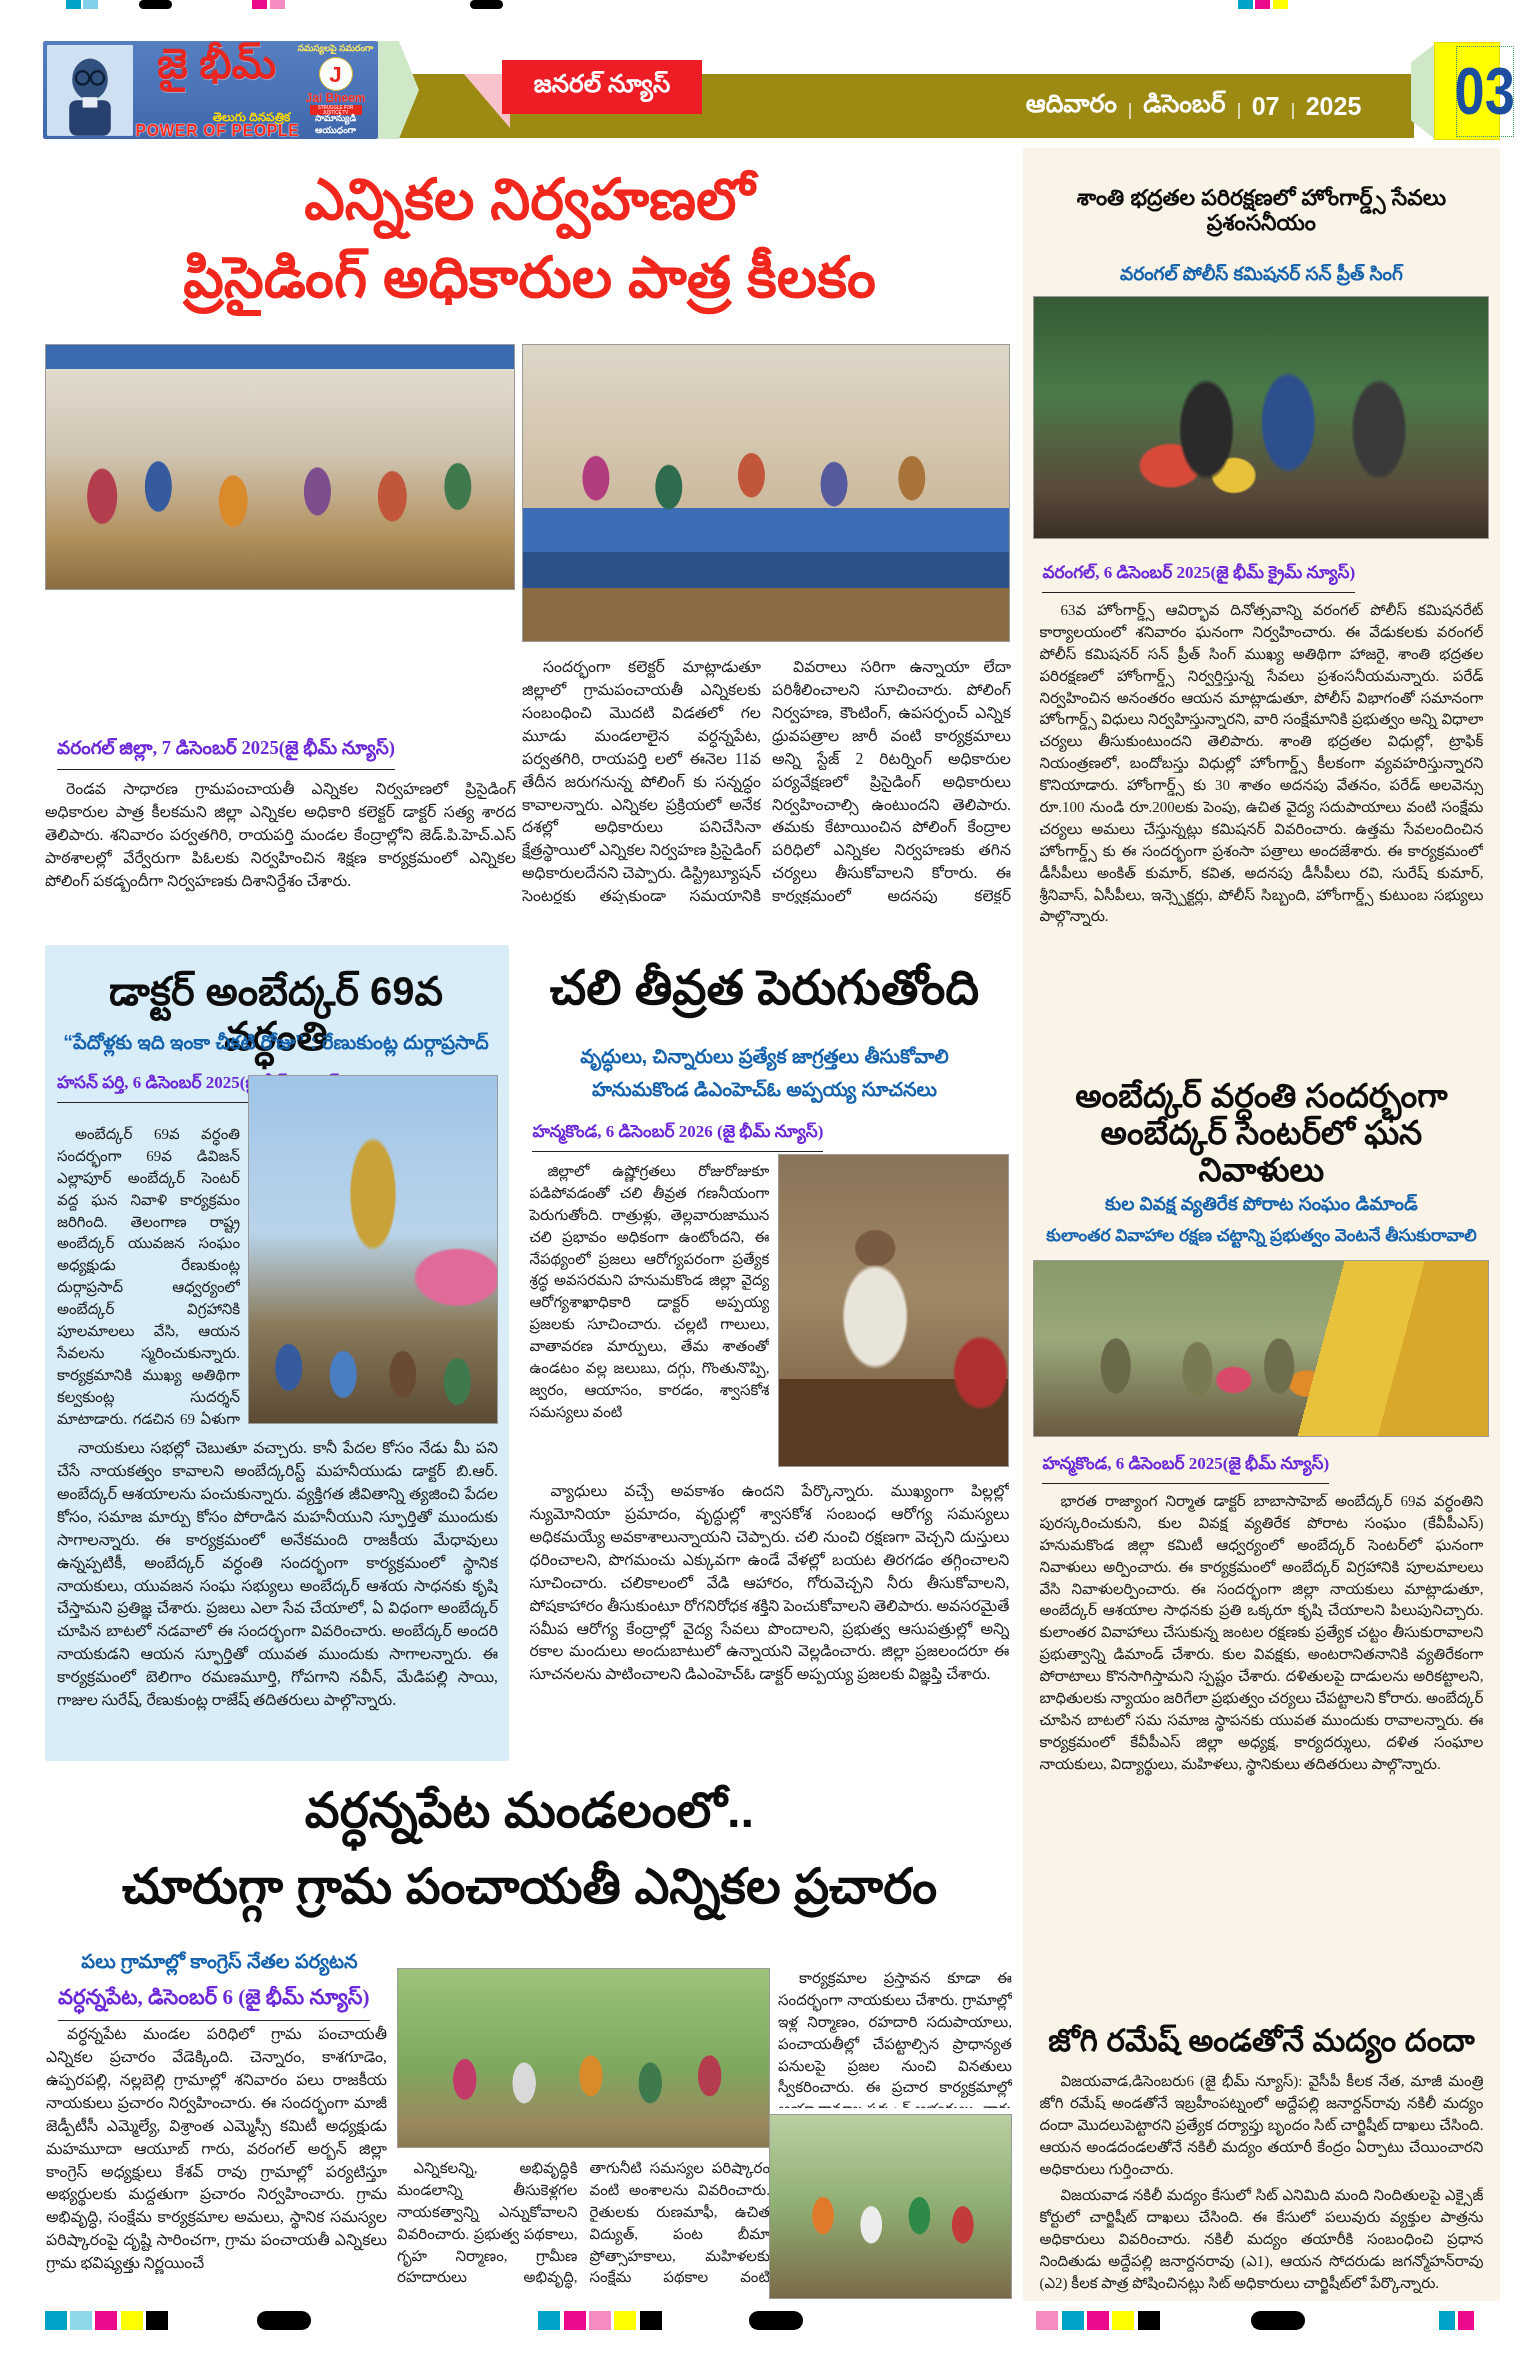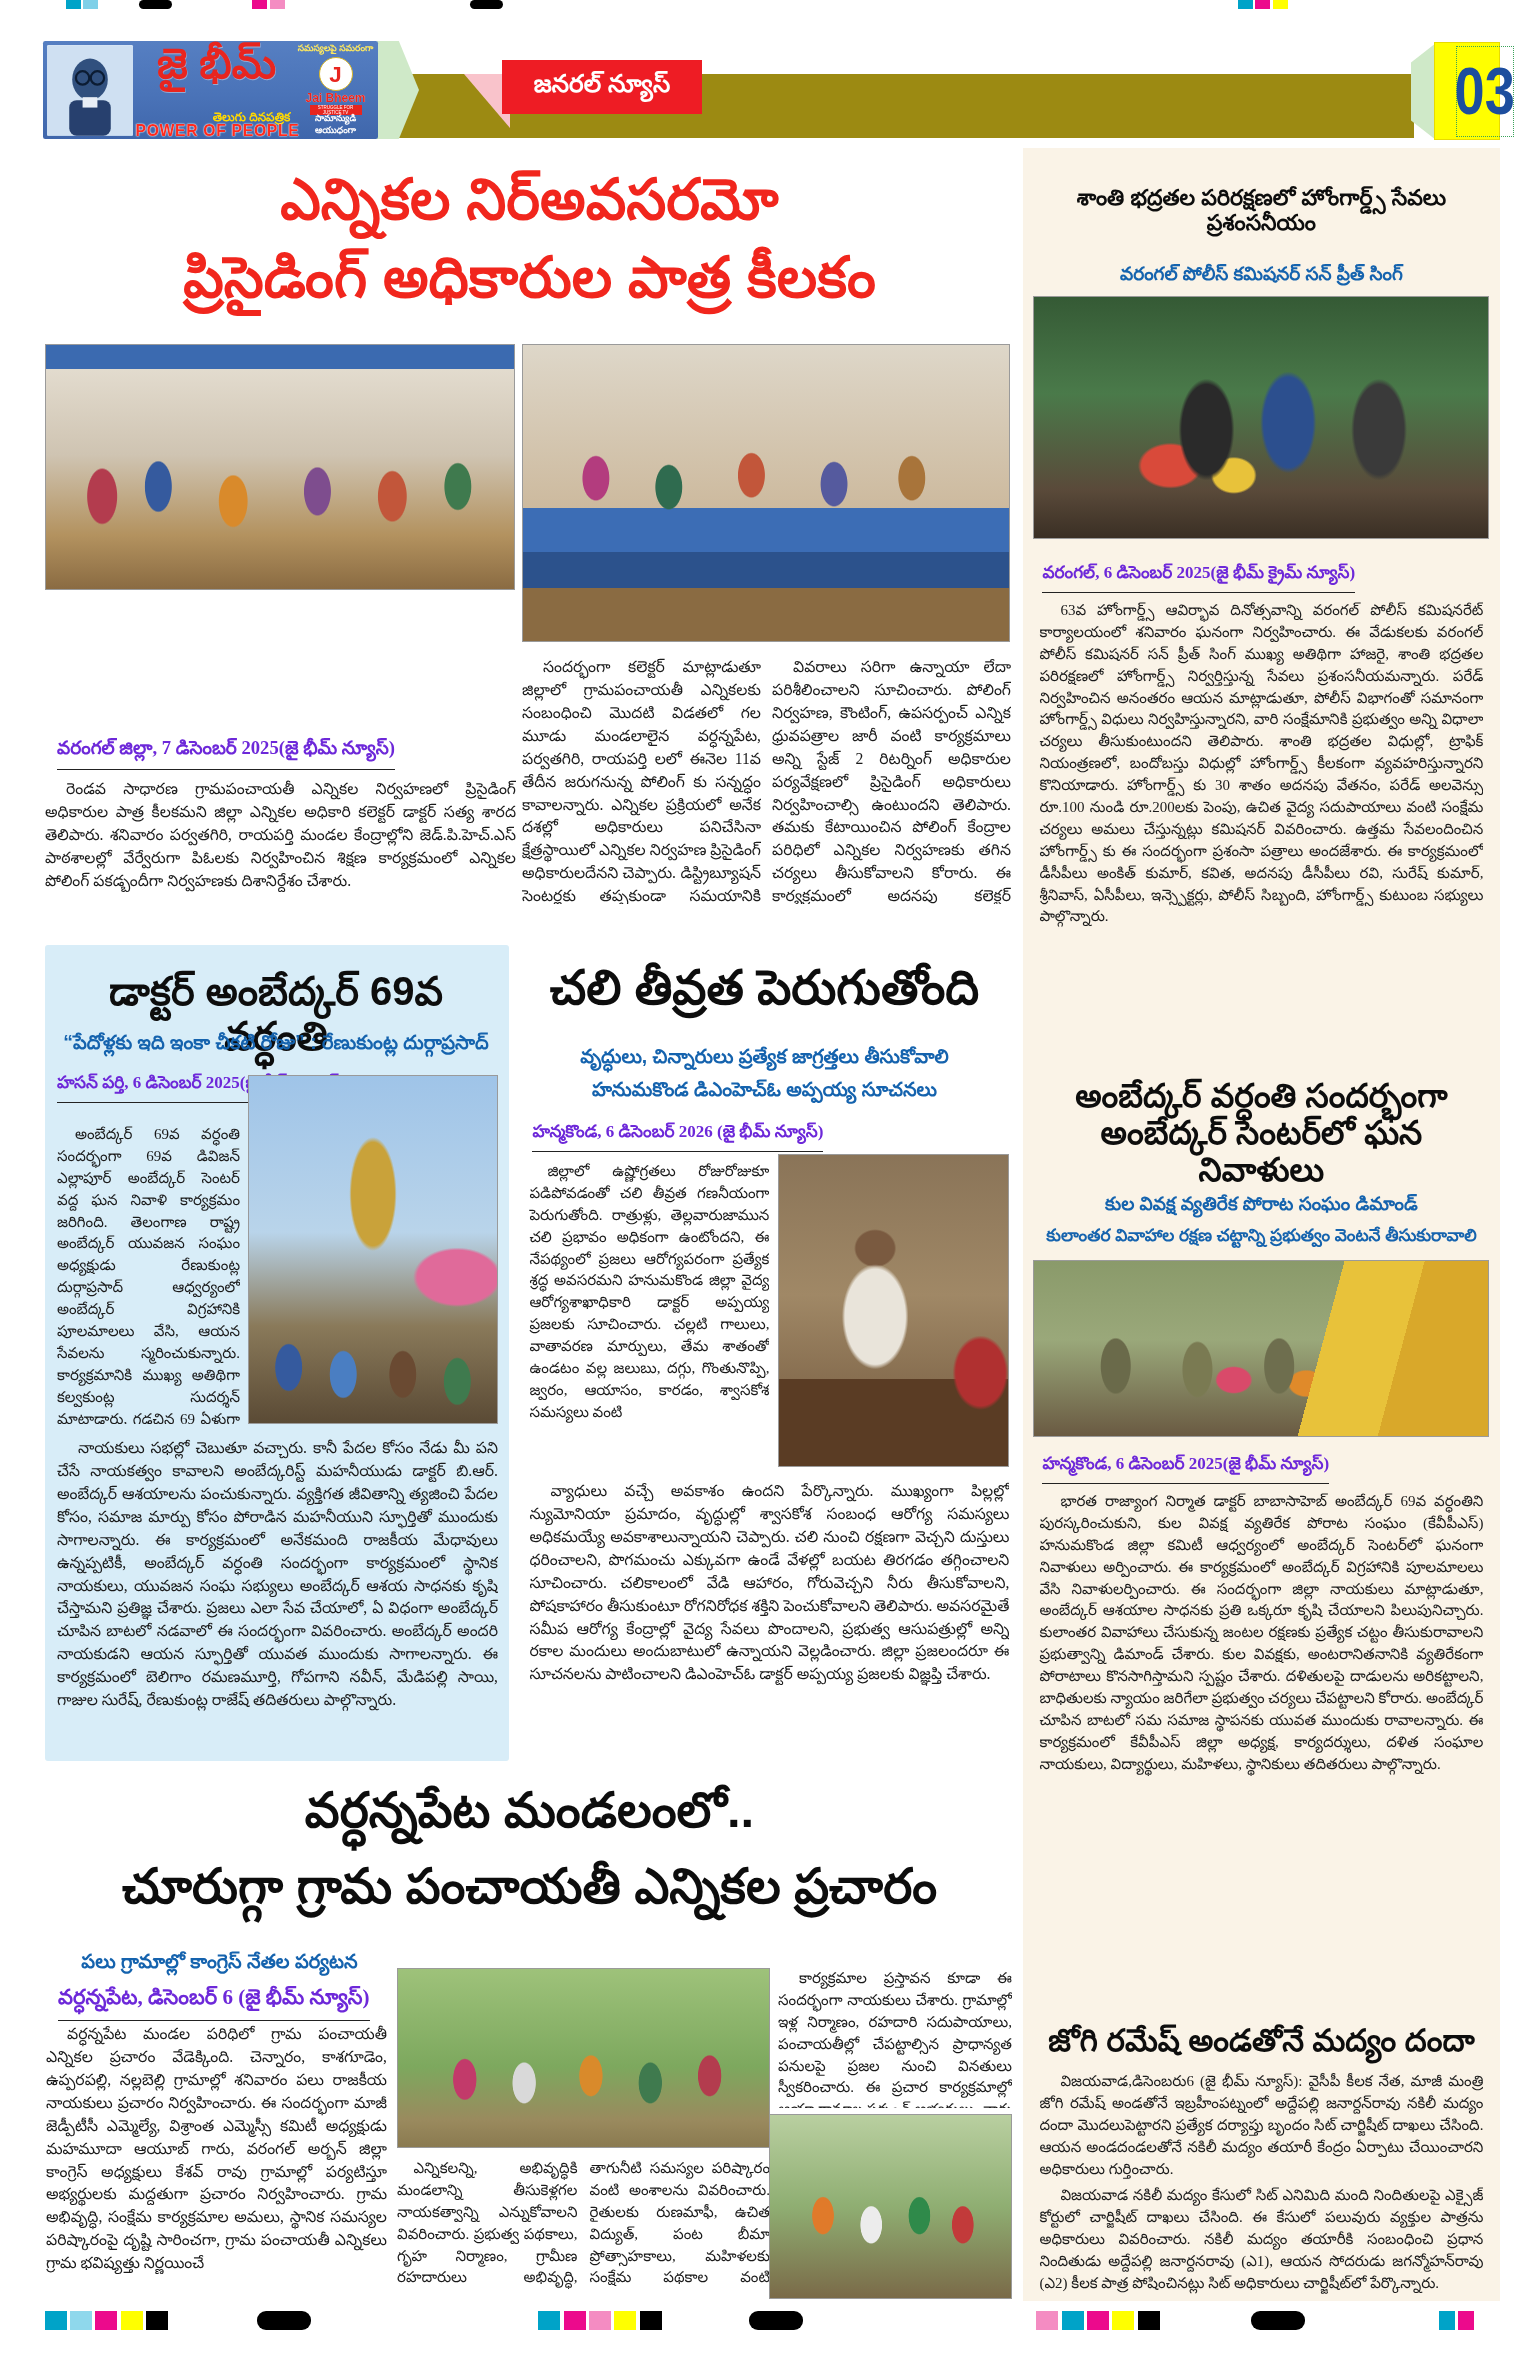--- a/index.html
+++ b/index.html
@@ -164,31 +164,40 @@
       <div class="tv-name">Jai Bheem</div>
       <span class="tv-tagline">STRUGGLE FOR JUSTICE TV</span>
       <div class="slogan-bottom">సామాన్యుడి ఆయుధంగా</div>
     </div>
   </div>
 
   <div class="abs section-box">
     <div>జనరల్ న్యూస్</div>
   </div>
 
+  <div class="abs date-area">
+    <span>ఆదివారం</span>
+    <span class="date-sep"></span>
+    <span>డిసెంబర్</span>
+    <span class="date-sep"></span>
+    <span>07</span>
+    <span class="date-sep"></span>
+    <span>2025</span>
+  </div>
 
   <div class="abs green-fold"></div>
   <div class="abs page-box">
     <div class="inner">
       <div class="page-num">03</div>
     </div>
   </div>
 
   <div class="abs right-col-bg"></div>
 
-  <div class="abs headline-red" style="left:45px;top:170px;width:969px;font-size:57px">ఎన్నికల నిర్అవసరమో</div>
+  <div class="abs headline-red" style="left:45px;top:170px;width:969px;font-size:57px">ఎన్నికల నిర్వహణలో</div>
   <div class="abs headline-red" style="left:45px;top:248px;width:969px;font-size:57px">ప్రిసైడింగ్ అధికారుల పాత్ర కీలకం</div>
 
   <div class="abs photo" style="left:45px;top:344px;width:470px;height:246px;
        background:
          linear-gradient(180deg,#3b6ab0 0 10%, transparent 10%),
          radial-gradient(25px 46px at 12% 62%, #b33c4e 0 58%, transparent 62%),
          radial-gradient(22.4px 42px at 24% 58%, #355a9e 0 58%, transparent 62%),
          radial-gradient(24px 43px at 40% 64%, #d98a2b 0 58%, transparent 62%),
          radial-gradient(22.4px 40px at 58% 60%, #7e4d8e 0 58%, transparent 62%),
          radial-gradient(24px 42px at 74% 62%, #c2563a 0 58%, transparent 62%),

